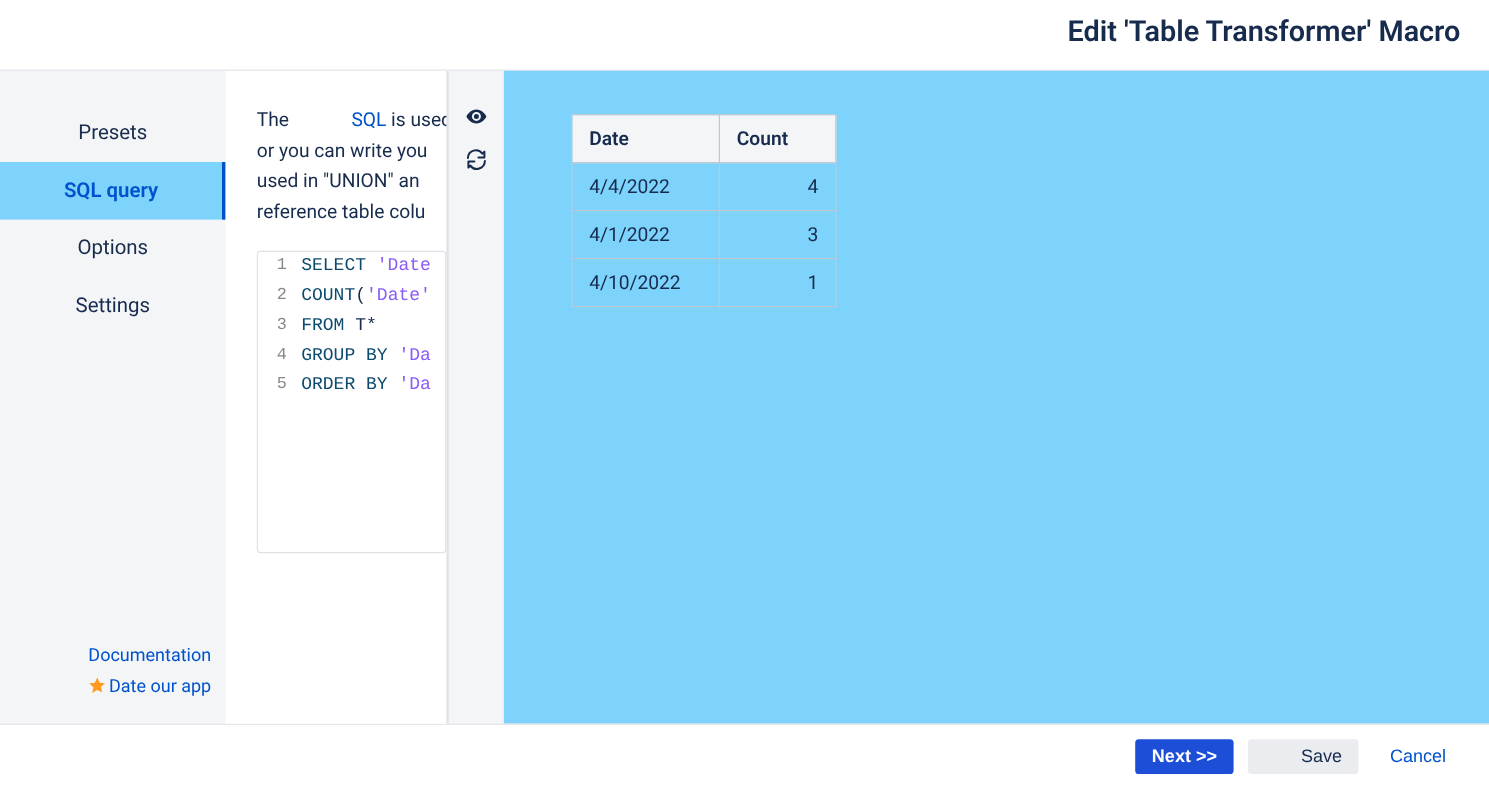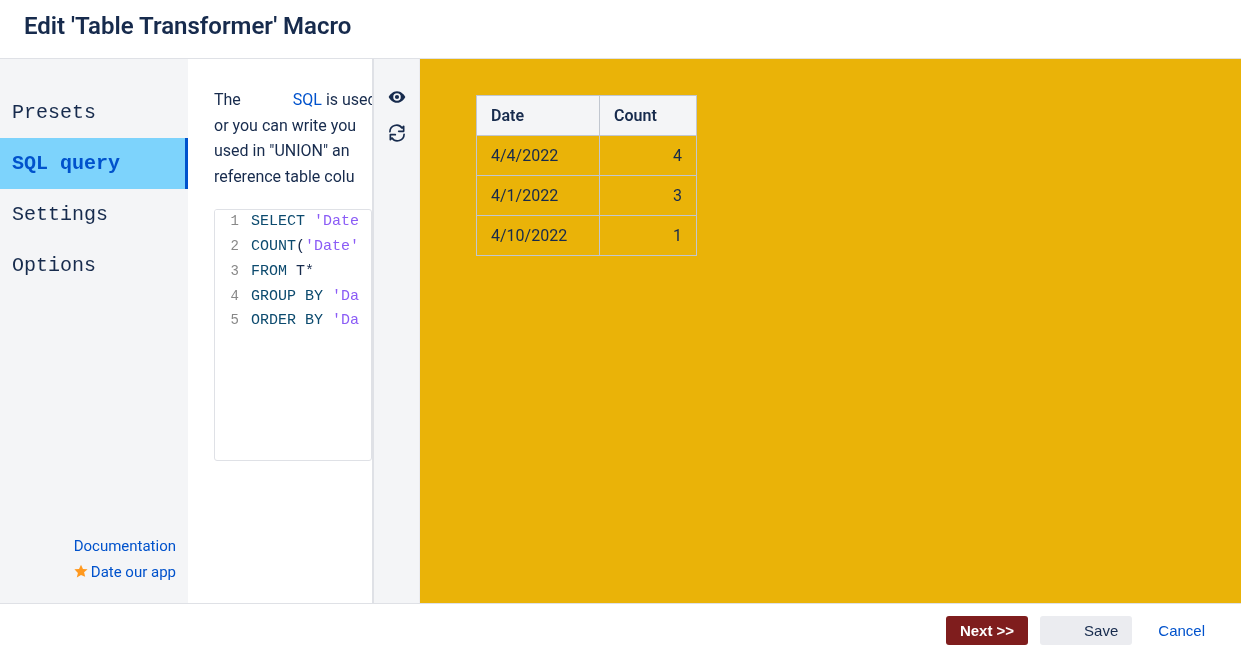--- a/index.html
+++ b/index.html
@@ -22,20 +22,21 @@
   }
   .header {
     padding: 12px 24px 18px 24px;
     border-bottom: 1px solid #dfe1e6;
   }
   .header h1 {
     margin: 0;
     font-size: 24px;
     font-weight: 600;
     color: #172b4d;
+    text-align: right;
   }
   .body {
     flex: 1 1 auto;
     display: flex;
     flex-direction: row;
     min-height: 0;
   }
   
   .sidebar {
     width: 188px;
@@ -46,27 +47,26 @@
     justify-content: space-between;
     box-sizing: border-box;
     padding-top: 28px;
     padding-bottom: 16px;
   }
   .tabs {
     display: flex;
     flex-direction: column;
   }
   .tab {
-    text-align: left;
+    text-align: center;
     padding: 14px 12px;
     cursor: pointer;
-    font-size: 20px;
-    color: #172b4d;
-    box-sizing: border-box;
-    font-family: Liberation Mono, monospace;
+    font-size: 17px;
+    color: #172b4d;
+    box-sizing: border-box;
   }
   .tab.active {
     color: #0052cc;
     font-weight: 600;
     border-right: 3px solid #0052cc;
     background: #7dd3fc;
   }
   .sidebar-footer {
     text-align: right;
     padding-right: 12px;
@@ -150,21 +150,21 @@
   }
   .strip-icon {
     width: 20px;
     height: 20px;
     color: #172b4d;
     cursor: pointer;
   }
   
   .preview {
     flex: 1 1 auto;
-    background: #eab308;
+    background: #7dd3fc;
     padding: 36px 0 0 56px;
     box-sizing: border-box;
     overflow: auto;
   }
   table.result {
     border-collapse: collapse;
     font-size: 16px;
   }
   table.result th, table.result td {
     border: 1px solid #c1c7d0;
@@ -195,21 +195,21 @@
     box-sizing: border-box;
   }
   .btn {
     font-size: 15px;
     padding: 6px 14px;
     border-radius: 3px;
     border: none;
     cursor: pointer;
   }
   .btn-primary {
-    background: #7f1d1d;
+    background: #1d4ed8;
     color: #fff;
     font-weight: 600;
   }
   .btn-default {
     background: #ebecf0;
     color: #172b4d;
     padding-left: 44px;
   }
   .btn-link {
     background: none;
@@ -224,22 +224,22 @@
   <div class="header">
     <h1>Edit 'Table Transformer' Macro</h1>
   </div>
 
   <div class="body">
 
     <div class="sidebar">
       <div class="tabs">
         <div class="tab">Presets</div>
         <div class="tab active">SQL query</div>
+        <div class="tab">Options</div>
         <div class="tab">Settings</div>
-        <div class="tab">Options</div>
       </div>
       <div class="sidebar-footer">
         <a>Documentation</a>
         <a>
           <span class="star-icon">
             <svg viewBox="0 0 24 24" width="16" height="16" fill="currentColor">
                 <path d="M12 2.5l2.95 6.35 6.95.6-5.25 4.55 1.6 6.8L12 17.9l-6.25 3.9 1.6-6.8L2.1 9.45l6.95-.6z"></path>
               </svg>
           </span><span>Date our app</span>
         </a>

